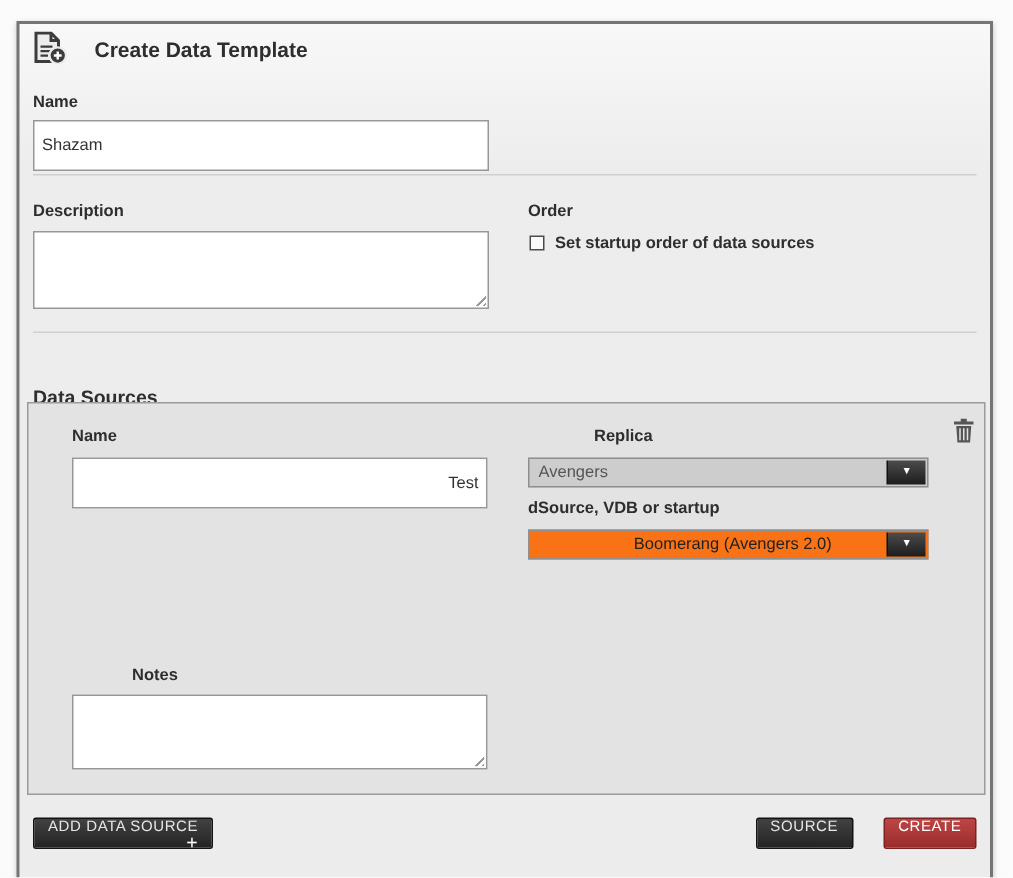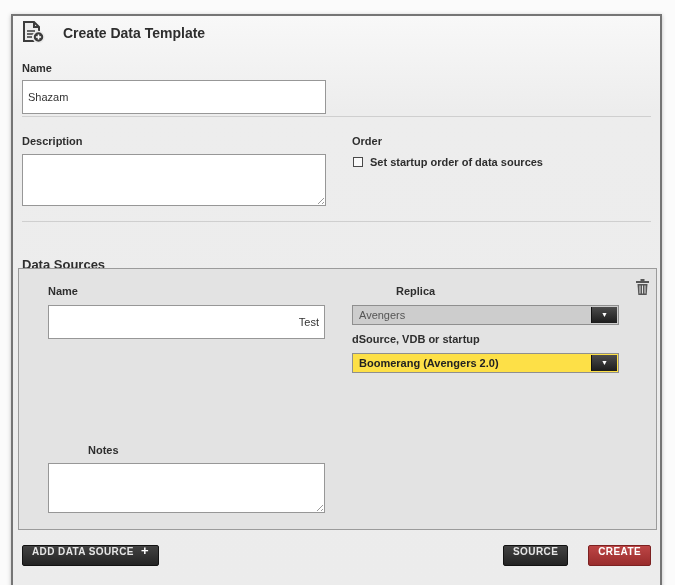--- a/index.html
+++ b/index.html
@@ -80,36 +80,37 @@
     padding-left:6px;cursor:pointer;
   }
   .dropdown .dd-arrow{
     position:absolute;right:1px;top:1px;bottom:1px;width:25px;
     background:linear-gradient(#4c4c4c,#1c1c1c);
     border-left:1px solid #111;
     color:#fff;font-size:7px;
     display:flex;align-items:center;justify-content:center;
   }
   .dd-gray{background:#cdcdcd;color:#555;}
-  .dd-white{background:#fde047;color:#222;font-weight:bold;}
+  .dd-white{background:#f97316;color:#222;font-weight:normal;text-align:center;}
   .trash-btn{
     position:absolute;left:616px;top:10px;width:15px;height:17px;
     background:none;border:none;padding:0;cursor:pointer;
   }
   .footer{
     position:absolute;left:9px;top:529px;width:629px;
     display:flex;align-items:center;
   }
   .btn{
     height:21px;box-sizing:border-box;
-    display:inline-flex;align-items:flex-start;
+    display:inline-flex;align-items:flex-end;
     padding:0 9px;border-radius:2px;
     font-family:"Liberation Sans", sans-serif;
-    font-size:10px;font-weight:bold;letter-spacing:.4px;
+    font-size:10px;font-weight:normal;letter-spacing:.4px;
     cursor:pointer;
+    flex-direction:column;
   }
   .btn-dark{
     background:linear-gradient(#424242,#232323);
     border:1px solid #121212;color:#e6e6e6;
   }
   .btn-red{
     background:linear-gradient(#bd4545,#992c2c);
     border:1px solid #7c2121;color:#fff;
   }
   .btn .plus{font-size:13px;margin-left:7px;line-height:10px;color:#fff;}

